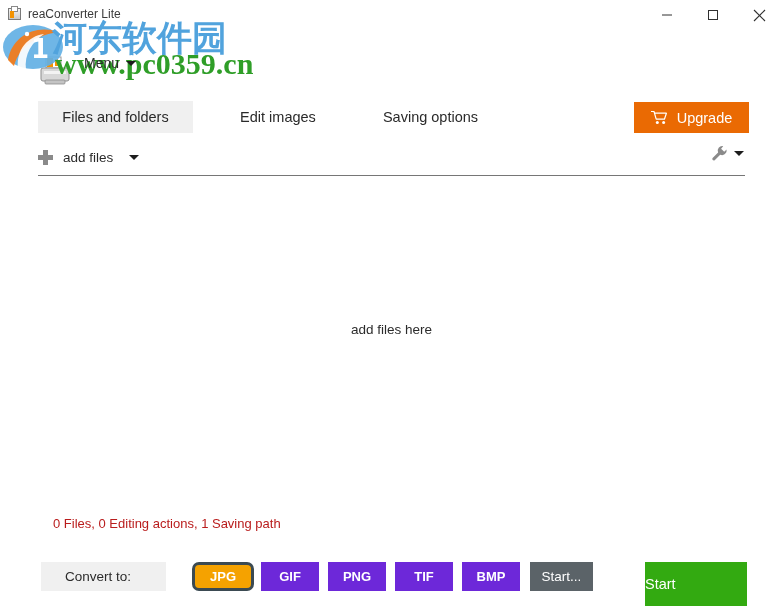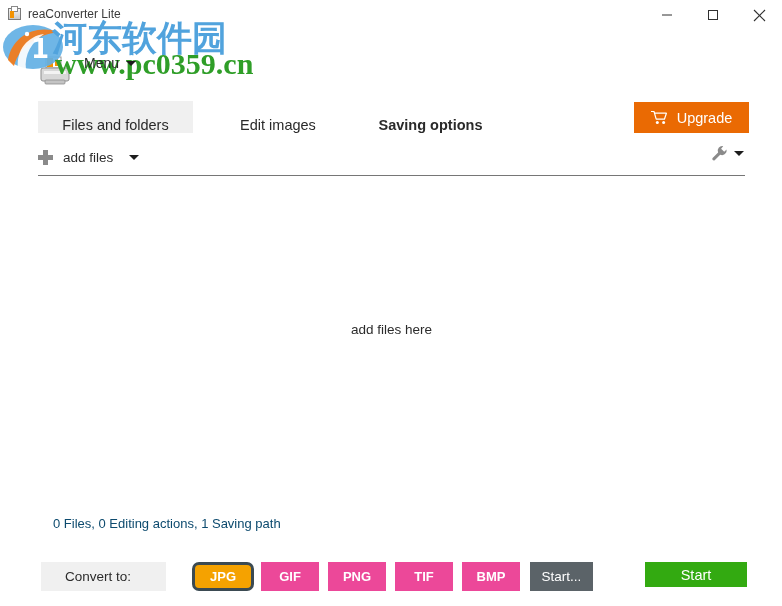--- a/index.html
+++ b/index.html
@@ -150,21 +150,21 @@
   .tabs {
     position: absolute;
     left: 38px; top: 101px;
     height: 32px;
   }
   .tab {
     position: absolute;
     top: 0;
     height: 32px;
     display: flex;
-    align-items: flex-end;
+    align-items: center;
     justify-content: center;
     font-size: 14.5px;
     color: #2a2a2a;
     white-space: nowrap;
     background: transparent;
   }
   .tab.active { background: #f0f0f0; }
 
   
   .upgrade {
@@ -240,21 +240,21 @@
     text-align: center;
     font-size: 13.5px;
     color: #2b2b2b;
   }
 
   
   .status {
     position: absolute;
     left: 53px; top: 516px;
     font-size: 13px;
-    color: #0c4a6e;
+    color: #b91c1c;
     white-space: nowrap;
   }
 
   
   .bottombar {
     position: absolute;
     left: 0; top: 548px;
     width: 782px; height: 58px;
     background: #ffffff;
   }
@@ -273,40 +273,39 @@
   .fmt {
     position: absolute;
     top: 562px;
     height: 29px;
     display: flex;
     align-items: center;
     justify-content: center;
     font-size: 13px;
     font-weight: bold;
     color: #ffffff;
-    background: #ec4899;
+    background: #6d28d9;
     box-sizing: border-box;
   }
   .fmt.selected {
     background: #f5a200;
     border: 3px solid #3b4a52;
   }
   .fmt.more {
     background: #5b6368;
     font-weight: normal;
     font-size: 13.5px;
   }
   .start {
     position: absolute;
     left: 645px; top: 562px;
-    width: 102px; height: 25px;
+    width: 102px; height: 44px;
     background: #33aa11;
     display: flex;
     align-items: center;
-    justify-content: center;
     color: #ffffff;
     font-size: 14.5px;
   }
 </style>
 </head>
 <body>
 
 <div class="titlebar">
   <div class="title-left">
     <span class="app-icon">
@@ -363,21 +362,21 @@
   <span class="caret"></span>
 </div>
 
 <div class="tabs">
   <div class="tab active" style="left:0; width:155px;">
     <span>Files and folders</span>
   </div>
   <div class="tab" style="left:180px; width:120px;">
     <span>Edit images</span>
   </div>
-  <div class="tab" style="left:325px; width:135px;font-weight:bold;">
+  <div class="tab" style="left:325px; width:135px;">
     <span>Saving options</span>
   </div>
 </div>
 
 <div class="upgrade">
   <svg width="17" height="15" viewBox="0 0 17 15">
     <path d="M0.5 1.5 H3 L5.2 9.2 H13.4 L15.4 3.2 H4" fill="none" stroke="#ffffff" stroke-width="1.2" stroke-linejoin="round" stroke-linecap="round"></path>
     <circle cx="6.3" cy="12.4" r="1.5" fill="#ffffff"></circle>
     <circle cx="12.6" cy="12.4" r="1.5" fill="#ffffff"></circle>
   </svg>

